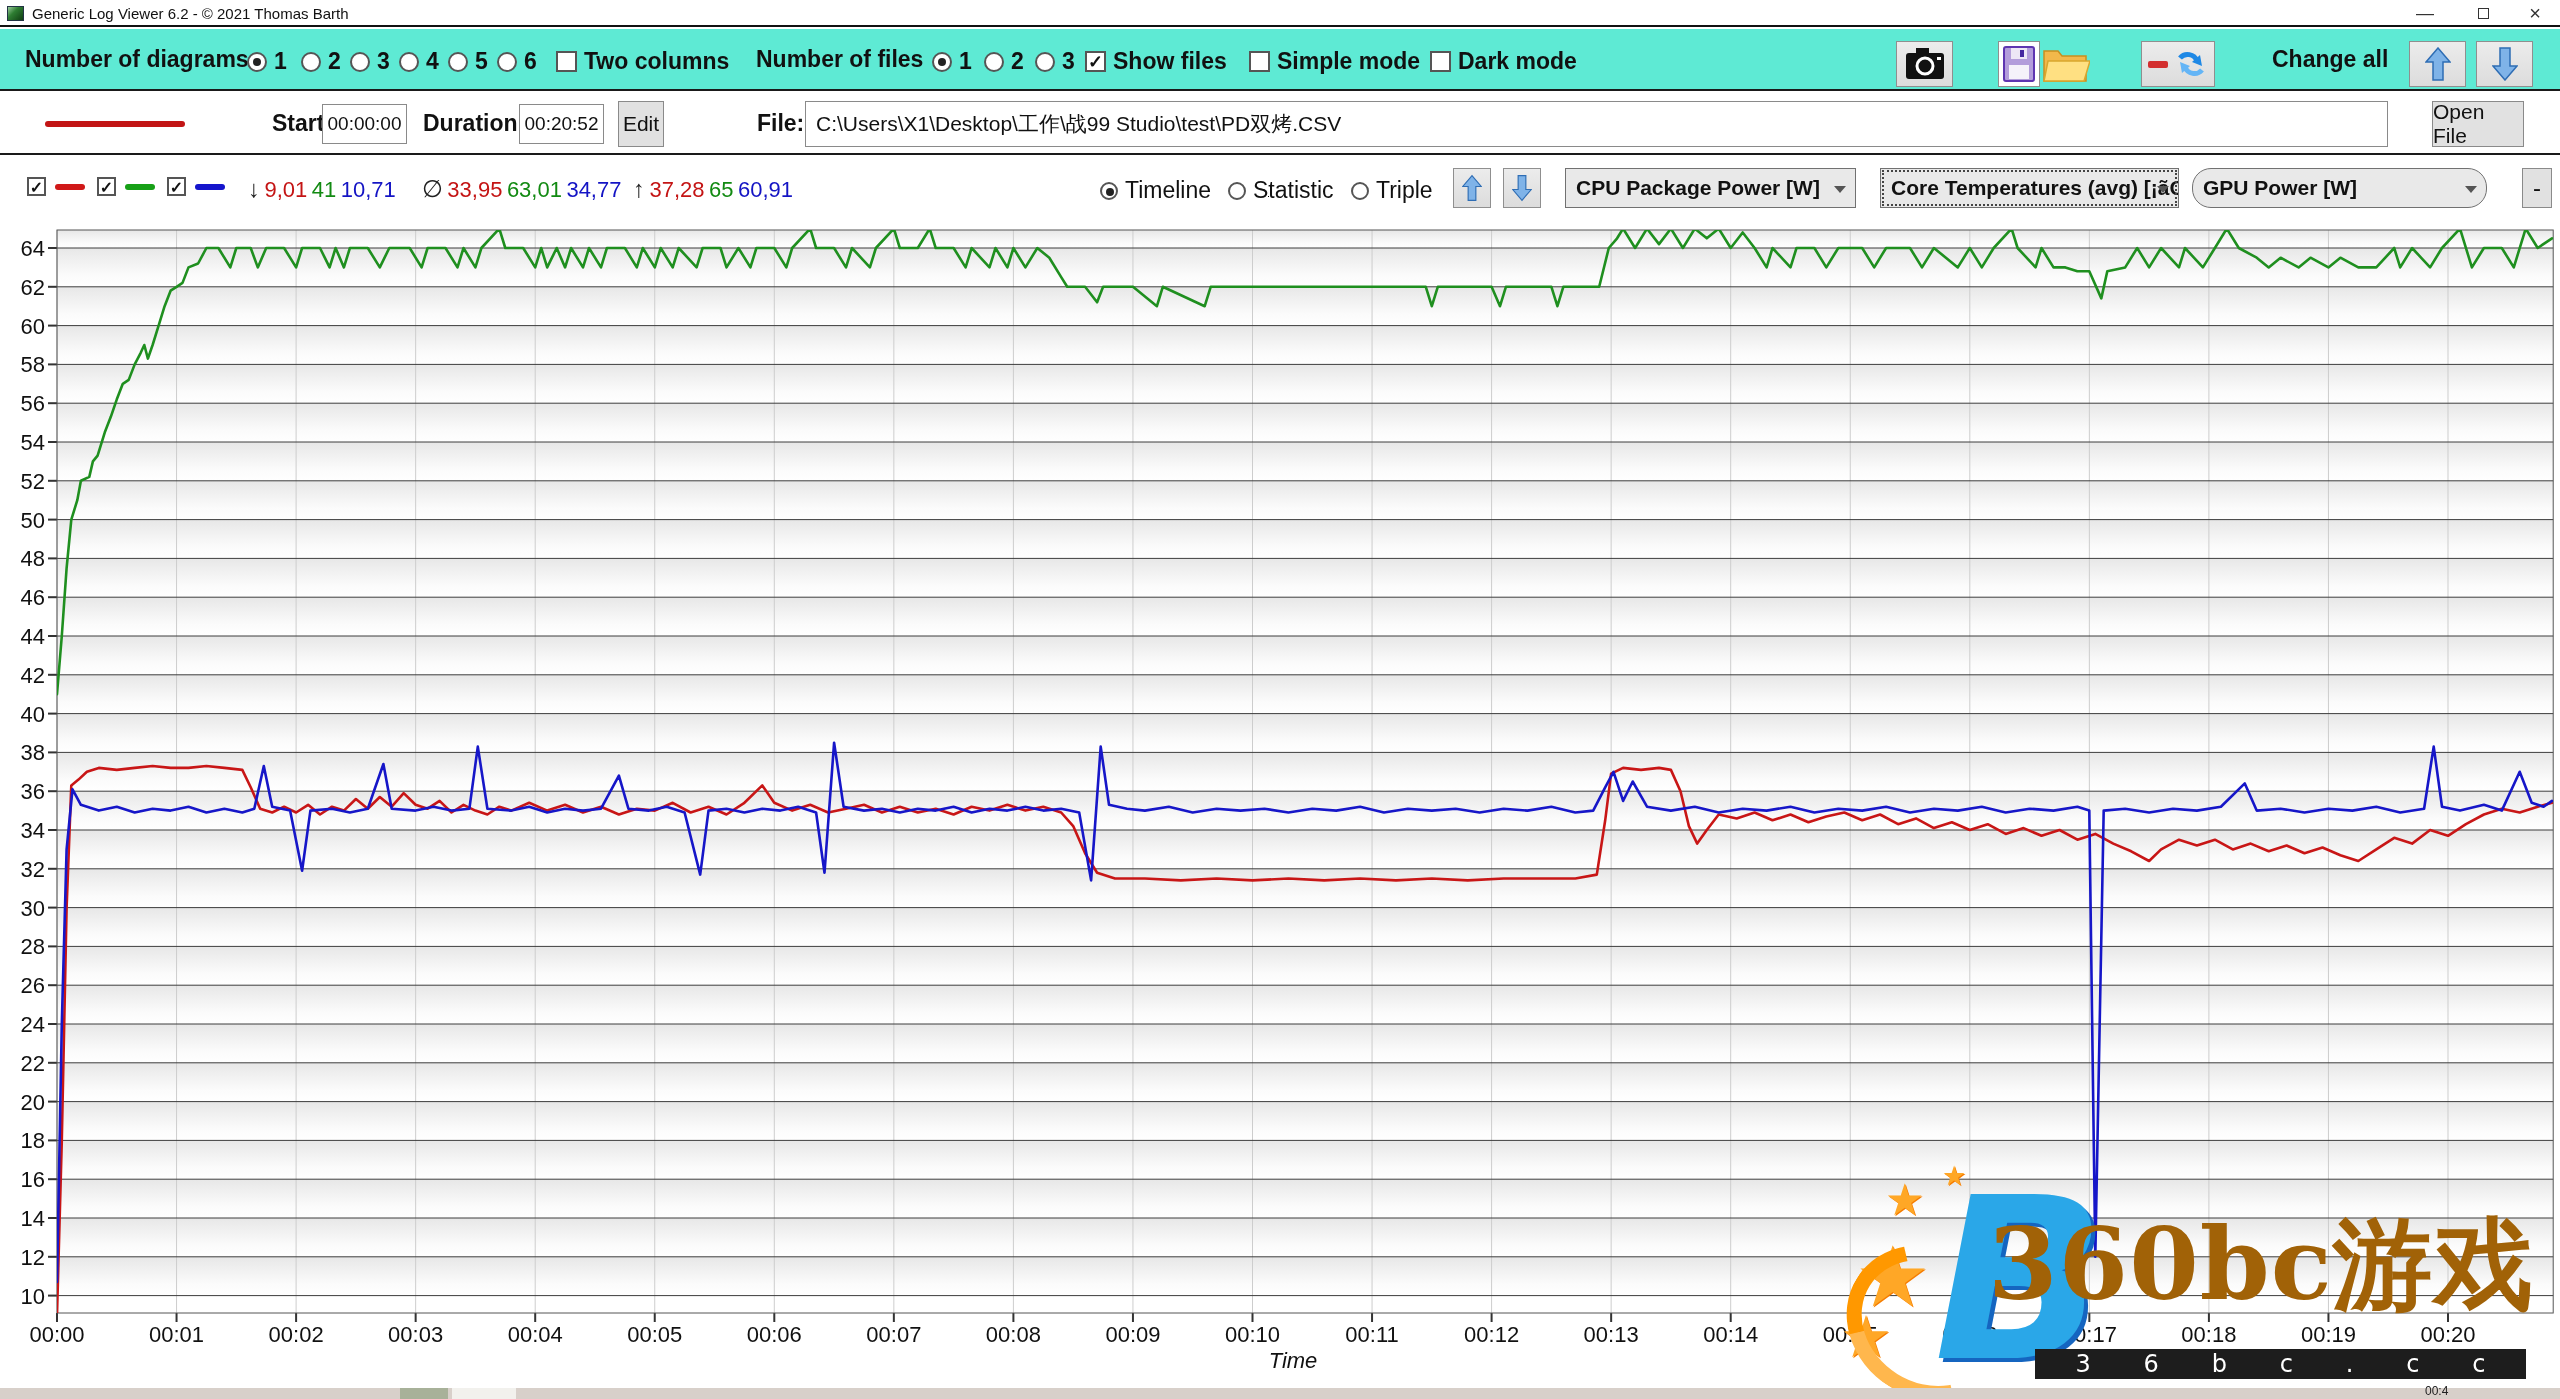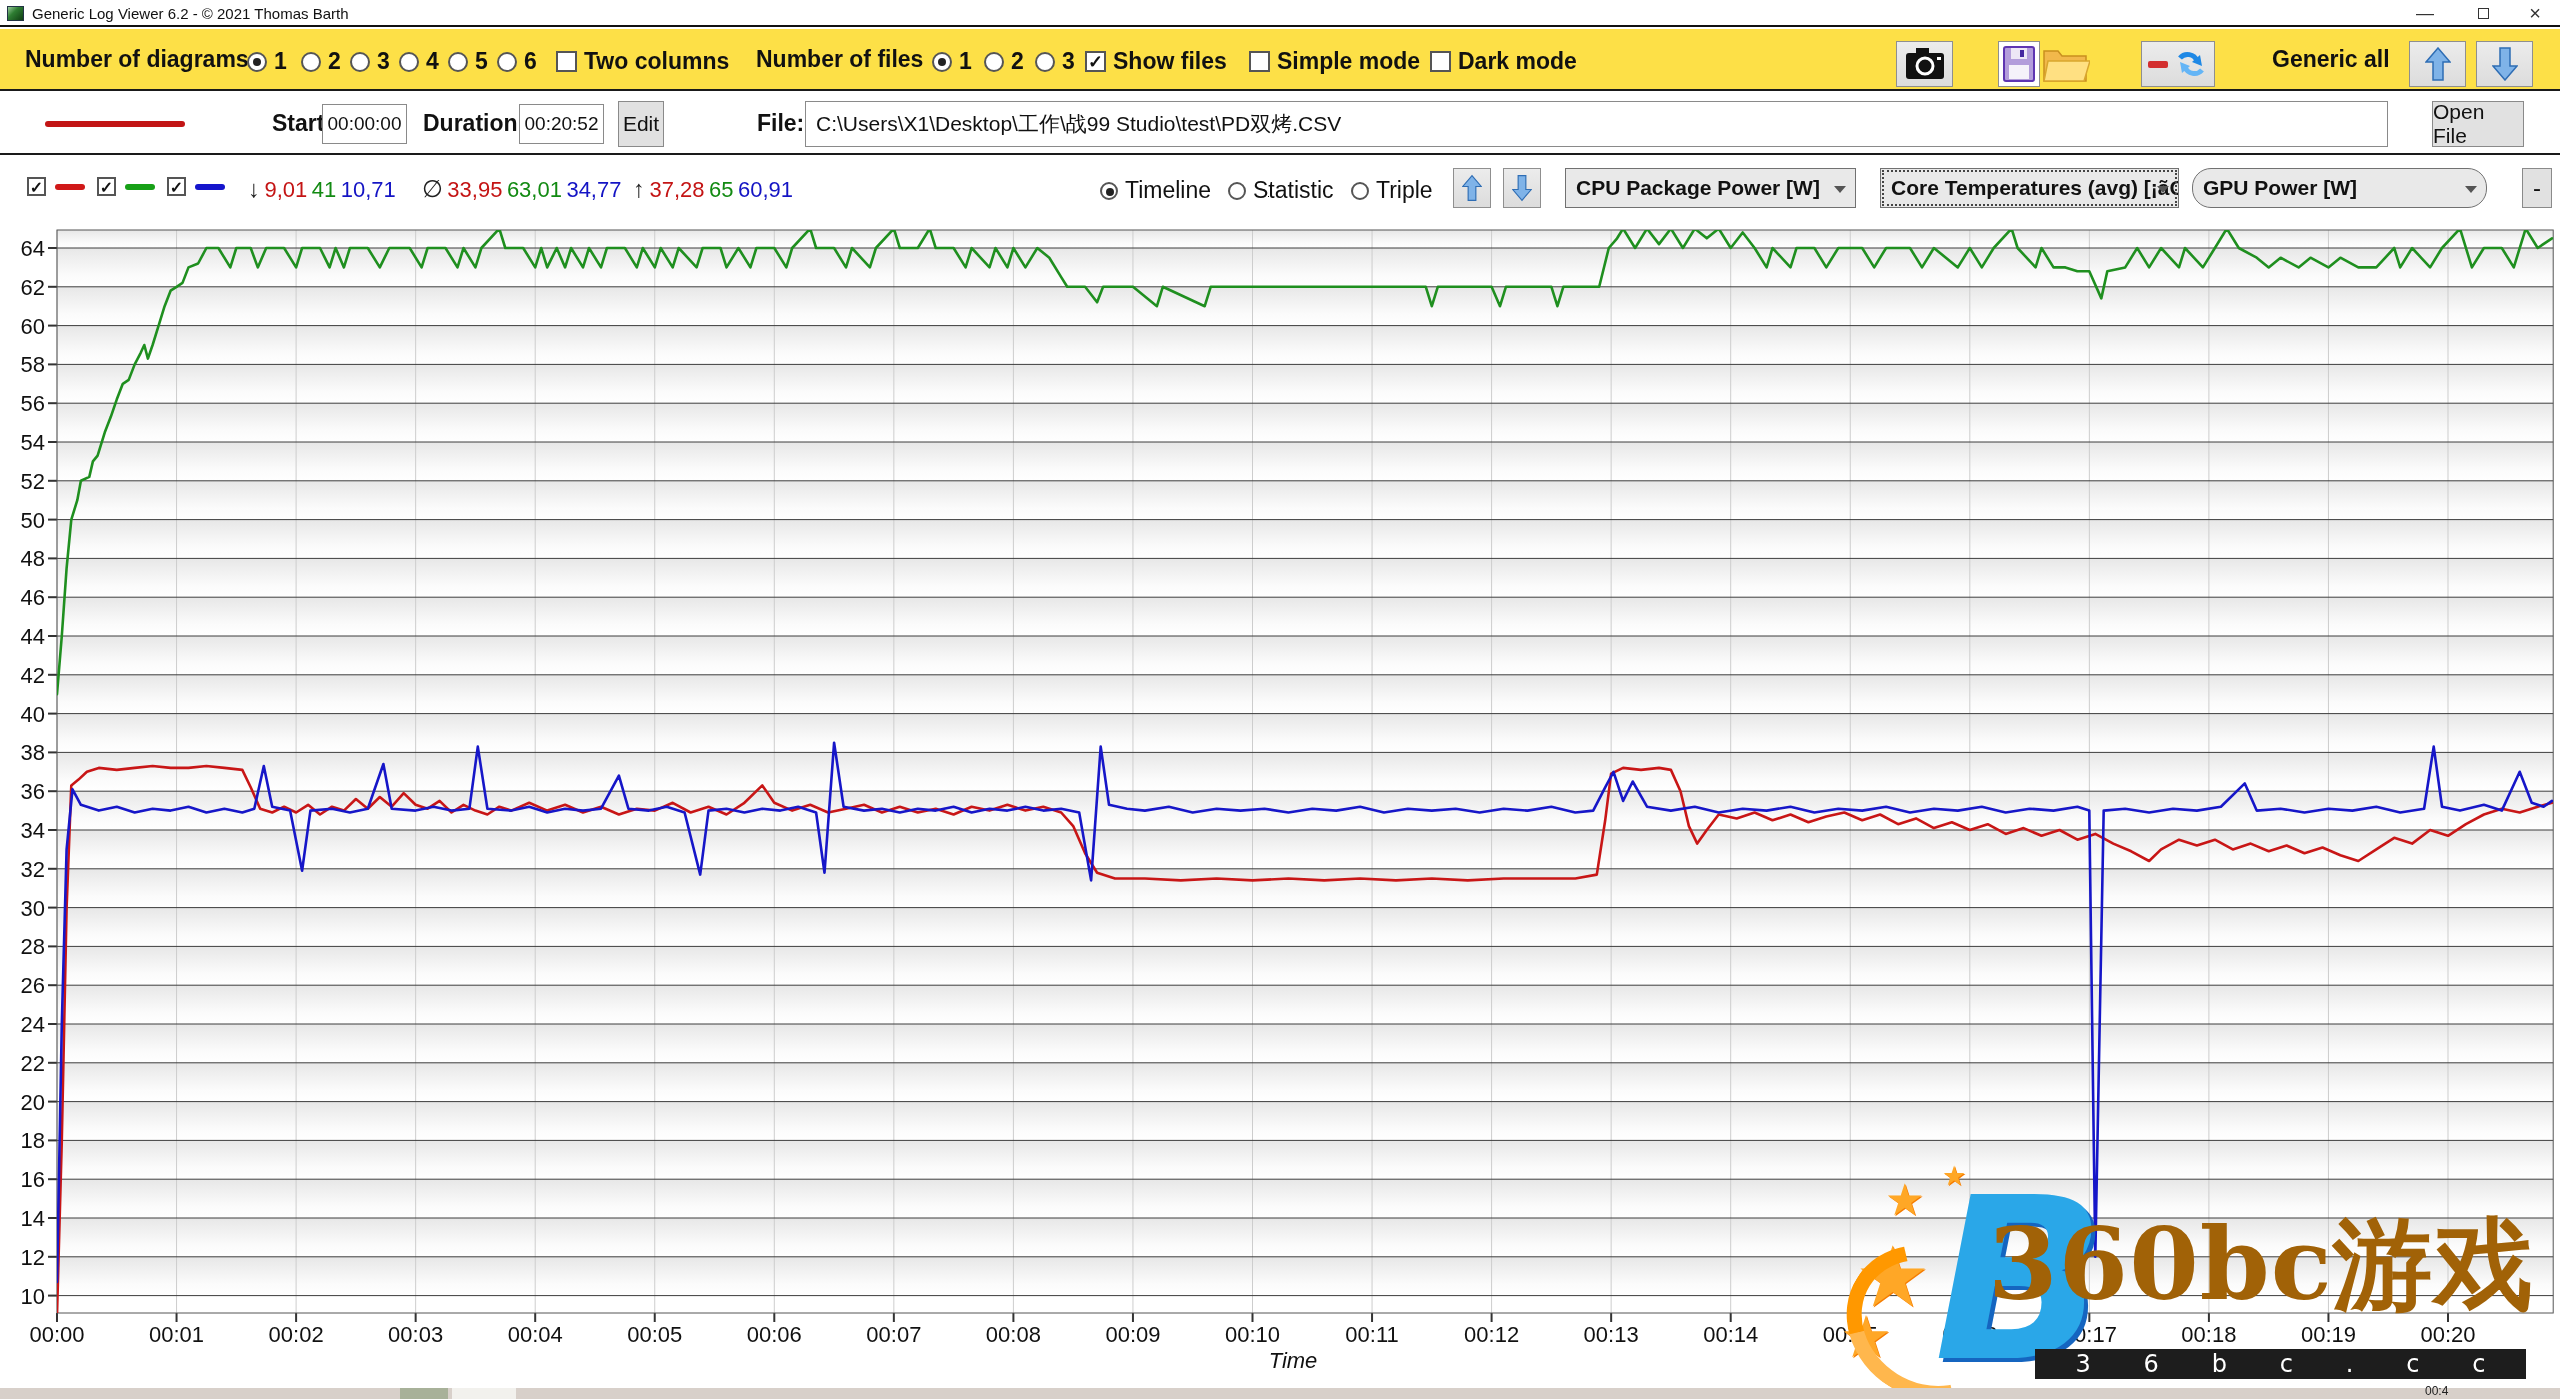--- a/index.html
+++ b/index.html
@@ -18,21 +18,21 @@
   .winbtn { position:absolute; top:0; width:50px; height:26px; text-align:center;
             line-height:26px; font-size:18px; color:#333; }
   #btn-min { left:2400px; }
   #btn-max { left:2458px; }
   #btn-close { left:2510px; font-size:20px; }
   #max-glyph { display:inline-block; width:11px; height:11px; border:1.5px solid #333;
                margin-top:7px; }
 
   
   #row1 { position:absolute; left:0; top:29px; width:2560px; height:62px;
-          background:#fde047; border-bottom:2px solid #1a1a1a; }
+          background:#5eead4; border-bottom:2px solid #1a1a1a; }
   #row2 { position:absolute; left:0; top:93px; width:2560px; height:62px;
           background:#fff; border-bottom:2px solid #1a1a1a; }
   #row3 { position:absolute; left:0; top:157px; width:2560px; height:58px; background:#fff; }
 
   .lbl { font-size:23px; font-weight:700; color:#111; white-space:nowrap; }
   .radio { display:inline-block; width:20px; height:20px; border:2px solid #555;
            border-radius:50%; background:#fff; position:relative; vertical-align:middle; }
   .radio.sel::after { content:""; position:absolute; left:4px; top:4px; width:8px;
            height:8px; border-radius:50%; background:#222; }
   .check { display:inline-block; width:21px; height:21px; border:2px solid #555;
@@ -144,21 +144,21 @@
     </div>
     <div class="toolbtn" style="left:2141px; top:12px; width:74px; height:46px;">
       <svg width="64" height="36" viewBox="0 0 64 36">
         <rect x="2" y="15" width="20" height="7" rx="2" fill="#d32f2f"></rect>
         <path d="M34 12 a10 10 0 0 1 17 3" fill="none" stroke="#1e88e5" stroke-width="5"></path>
         <polygon points="54,9 56,20 46,16" fill="#1e88e5"></polygon>
         <path d="M56 24 a10 10 0 0 1 -17 -3" fill="none" stroke="#64b5f6" stroke-width="5"></path>
         <polygon points="36,27 34,16 44,20" fill="#64b5f6"></polygon>
       </svg>
     </div>
-    <span class="abs lbl" style="left:2272px; top:17px;">Generic all</span>
+    <span class="abs lbl" style="left:2272px; top:17px;">Change all</span>
     <div class="toolbtn" style="left:2409px; top:12px; width:57px; height:46px;">
       <svg width="26" height="34" viewBox="0 0 26 34">
         <polygon points="13,1 25,15 18,15 18,33 8,33 8,15 1,15" fill="#7fb3e8" stroke="#2e6db4" stroke-width="1.5"></polygon>
       </svg>
     </div>
     <div class="toolbtn" style="left:2476px; top:12px; width:57px; height:46px;">
       <svg width="26" height="34" viewBox="0 0 26 34">
         <polygon points="13,33 1,19 8,19 8,1 18,1 18,19 25,19" fill="#7fb3e8" stroke="#2e6db4" stroke-width="1.5"></polygon>
       </svg>
     </div>

